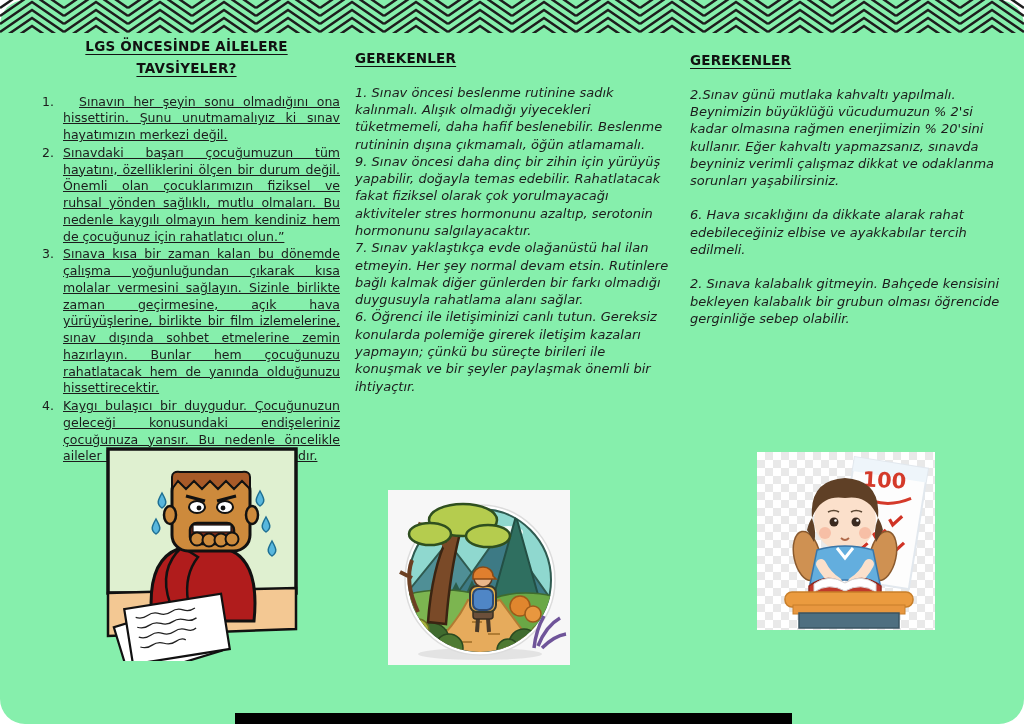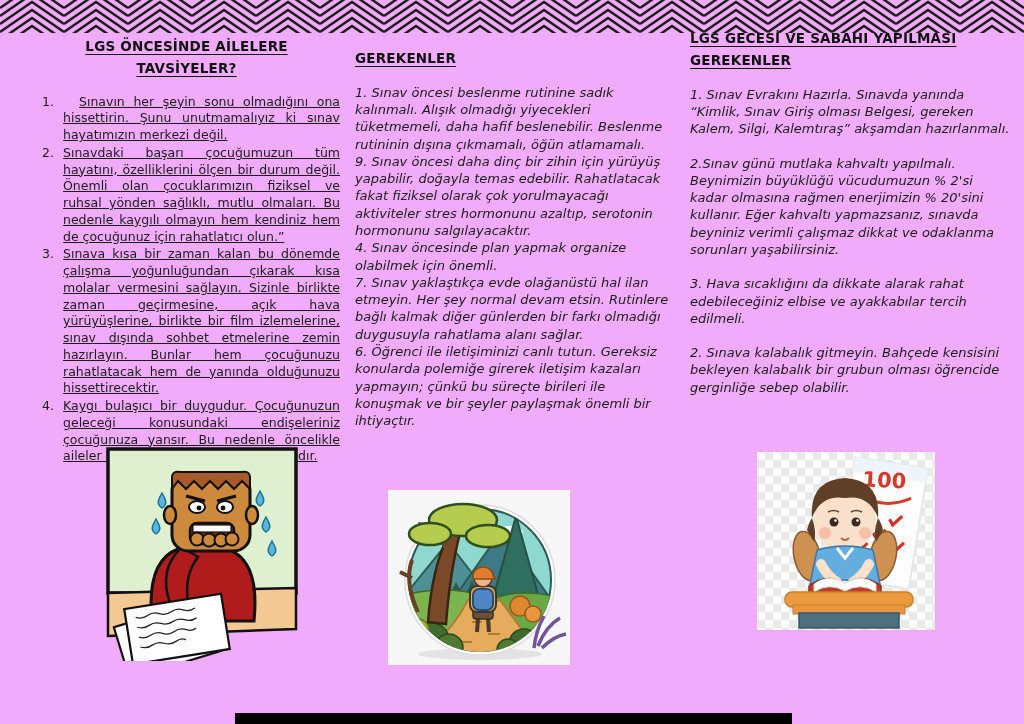--- a/index.html
+++ b/index.html
@@ -1,21 +1,21 @@
 <!DOCTYPE html>
 <html><head>
 <meta charset="utf-8">
 <style>
   html,body{margin:0;padding:0;}
   body{
     width:1024px;height:724px;background:#ffffff;overflow:hidden;
     font-family:"DejaVu Sans",sans-serif;color:#1c1c1c;
     -webkit-font-smoothing:antialiased;
   }
-  .page{position:relative;width:1024px;height:724px;background:#f0abfc;}
+  .page{position:relative;width:1024px;height:724px;background:#86efac;border-radius:25px;}
   .top-border{position:absolute;left:0;top:0;width:1024px;height:33px;}
   .col{position:absolute;}
   .col1{left:33px;top:36px;width:307px;}
   .col2{left:355px;top:26px;width:318px;}
   .col3{left:690px;top:28px;width:322px;}
   .head{
     font-size:13.5px;font-weight:bold;letter-spacing:0.2px;margin:0 0 14px 0;
     line-height:1.62;color:#111;
   }
   .head span{text-decoration:underline;text-underline-offset:3px;}
@@ -138,21 +138,20 @@
     </div>
   </section>
 
   <section class="col col2">
     <h2 class="head">
       <br>
       <span>GEREKENLER</span>
     </h2>
     <p class="para">1. Sınav öncesi beslenme rutinine sadık kalınmalı. Alışık olmadığı yiyecekleri tüketmemeli, daha hafif beslenebilir. Beslenme rutininin dışına çıkmamalı, öğün atlamamalı.</p>
     <p class="para">9.  Sınav öncesi daha dinç bir zihin için yürüyüş yapabilir, doğayla temas edebilir. Rahatlatacak fakat fiziksel olarak çok yorulmayacağı aktiviteler stres hormonunu azaltıp, serotonin hormonunu salgılayacaktır.</p>
-    <p class="para">4. Sınav öncesinde plan yapmak organize olabilmek için önemli.</p>
     <p class="para">7. Sınav yaklaştıkça evde olağanüstü hal ilan etmeyin. Her şey normal devam etsin. Rutinlere bağlı kalmak diğer günlerden bir farkı olmadığı duygusuyla rahatlama alanı sağlar.</p>
     <p class="para">6. Öğrenci ile iletişiminizi canlı tutun. Gereksiz konularda polemiğe girerek iletişim kazaları yapmayın; çünkü bu süreçte birileri ile konuşmak ve bir şeyler paylaşmak önemli bir ihtiyaçtır.</p>
 
     <div class="illus illus2">
       <svg width="182" height="175" viewBox="0 0 182 175">
         <defs>
             <clipPath id="stc">
               <circle cx="92" cy="90" r="72"></circle>
             </clipPath>
           </defs>
@@ -214,26 +213,25 @@
           <path d="M150 156 Q158 136 172 128"></path>
           <path d="M154 158 Q166 146 178 144"></path>
           <path d="M146 158 Q148 140 156 126"></path>
         </g>
       </svg>
     </div>
   </section>
 
   <section class="col col3">
     <h2 class="head">
-      <span>LGS GECESİ VE SABAHI YAPILMASI</span><br>
+      <br>
       <span>GEREKENLER</span>
     </h2>
-    <p class="para">1. Sınav Evrakını Hazırla. Sınavda yanında “Kimlik, Sınav Giriş olması Belgesi, gereken Kalem, Silgi, Kalemtıraş” akşamdan hazırlanmalı.</p>
     <p class="para">2.Sınav günü mutlaka kahvaltı yapılmalı. Beynimizin büyüklüğü vücudumuzun % 2'si kadar olmasına rağmen enerjimizin % 20'sini kullanır. Eğer kahvaltı yapmazsanız, sınavda beyniniz verimli çalışmaz dikkat ve odaklanma sorunları yaşabilirsiniz.</p>
-    <p class="para">3. Hava sıcaklığını da dikkate alarak rahat edebileceğiniz elbise ve ayakkabılar tercih edilmeli.</p>
+    <p class="para">6. Hava sıcaklığını da dikkate alarak rahat edebileceğiniz elbise ve ayakkabılar tercih edilmeli.</p>
     <p class="para">2. Sınava kalabalık gitmeyin. Bahçede kensisini bekleyen kalabalık bir grubun olması öğrencide gerginliğe sebep olabilir.</p>
 
     <div class="illus illus3">
       <svg width="178" height="178" viewBox="0 0 178 178">
 
         <g transform="rotate(9 124 70)">
           <rect x="88" y="10" width="74" height="122" fill="#fdfdfd" stroke="#e2e8ee" stroke-width="2"></rect>
           <path d="M88 10 h74 v14 h-74 Z" fill="#eef5fa"></path>
           <text x="99" y="36" font-size="21" font-weight="bold" font-family="DejaVu Sans, sans-serif" transform="rotate(-6 115 30)" fill="#d43a2a">100</text>
           <path d="M98 46 Q124 58 150 42" stroke="#d43a2a" stroke-width="3" fill="none"></path>

